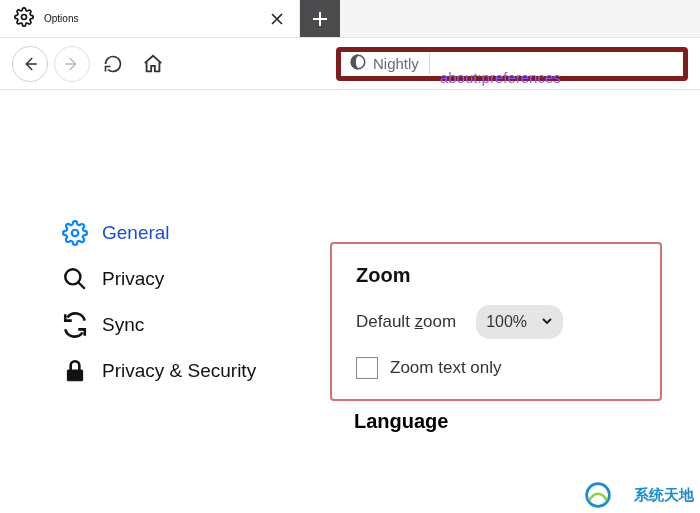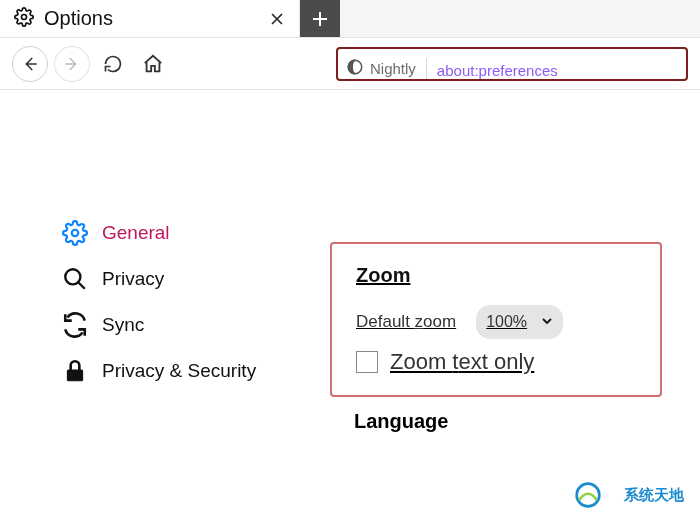--- a/index.html
+++ b/index.html
@@ -1,58 +1,58 @@
 <!DOCTYPE html>
 <html><head>
   <meta charset="utf-8">
   <style>
     * { box-sizing: border-box; margin: 0; padding: 0; }
     body { font-family: "Segoe UI", Arial, sans-serif; width: 700px; height: 513px; background: #fff; overflow: hidden; position: relative; }
 
     
     .tab-strip { height: 38px; background: #f5f5f6; display: flex; align-items: stretch; border-bottom: 1px solid #e5e5e5; }
     .tab { display: flex; align-items: center; gap: 10px; padding: 0 14px; background: #fff; border-right: 1px solid #e7e7e7; min-width: 300px; }
-    .tab-title { font-size: 20px; color: #111; }
+    .tab-title { font-size: 10px; color: #111; }
     .tab-close { width: 16px; height: 16px; display: flex; align-items: center; justify-content: center; cursor: pointer; color: #222; font-size: 14px; }
     .spacer { flex: 1; }
     .newtab { width: 40px; background: #4b4b4d; display: flex; align-items: center; justify-content: center; color: #fff; font-size: 22px; cursor: pointer; }
 
     
     .toolbar { height: 52px; display: flex; align-items: center; gap: 6px; padding: 0 12px; border-bottom: 1px solid #e5e5e5; background: #fff; }
     .nav-btn { width: 36px; height: 36px; border: 1px solid #d0d0d0; border-radius: 50%; display: flex; align-items: center; justify-content: center; background: #fff; cursor: pointer; color: #333; }
     .nav-btn.disabled { color: #bdbdbd; border-color: #e0e0e0; }
     .tool-icon { width: 34px; height: 34px; display: flex; align-items: center; justify-content: center; cursor: pointer; color: #444; }
 
-    .urlbar { flex: 1; height: 34px; border: 2px solid #7f1d1d; border-radius: 4px; display: flex; align-items: flex-end; padding: 0 8px; margin-left: 160px; background: #fff; }
+    .urlbar { flex: 1; height: 34px; border: 5px solid #7f1d1d; border-radius: 4px; display: flex; align-items: center; padding: 0 8px; margin-left: 160px; background: #fff; }
     .urlbar-identity { display: flex; align-items: center; gap: 6px; padding-right: 10px; margin-right: 10px; color: #6b6b6b; font-size: 15px; border-right: 1px solid #d9d9d9; }
     .url-input { border: none; outline: none; font-size: 15px; color: #8b5cf6; flex: 1; background: transparent; margin-top: 28px; }
 
     
     .content { display: flex; position: absolute; top: 90px; bottom: 0; left: 0; right: 0; }
 
     .sidebar { width: 330px; padding: 120px 0 0 54px; }
     .side-item { display: flex; align-items: center; gap: 14px; padding: 10px 8px; font-size: 19px; color: #111; cursor: pointer; border-radius: 4px; }
-    .side-item.selected { color: #be185d; }
+    .side-item.selected { color: #1d4ed8; }
     .side-item svg { width: 26px; height: 26px; flex-shrink: 0; }
     .side-item.selected svg { stroke: #0a84ff; fill: none; }
 
     
     .main { flex: 1; position: relative; }
-    .zoom-card { position: absolute; top: 152px; left: 0; width: 332px; border: 2px solid #d17070; border-radius: 4px; padding: 20px 24px 20px 24px; text-decoration: underline; }
+    .zoom-card { position: absolute; top: 152px; left: 0; width: 332px; border: 2px solid #d17070; border-radius: 4px; padding: 20px 24px 20px 24px; }
     .zoom-title { font-weight: 600; font-size: 20px; color: #111; margin-bottom: 18px; }
-    .zoom-row { display: flex; align-items: center; gap: 20px; font-size: 17px; color: #333; margin-bottom: 10px; }
+    .zoom-row { display: flex; align-items: center; gap: 20px; font-size: 17px; color: #333; margin-bottom: 18px; }
     .zoom-row .und { text-decoration: underline; }
     .select { background: #e5e5e5; height: 34px; padding: 0 10px; display: flex; align-items: center; gap: 14px; cursor: pointer; font-size: 16px; border-radius: 14px; }
     .select svg { width: 12px; height: 12px; }
-    .check-row { display: flex; align-items: center; gap: 12px; font-size: 22px; color: #333; }
+    .check-row { display: flex; align-items: center; gap: 12px; font-size: 17px; color: #333; }
     .checkbox { width: 22px; height: 22px; border: 1px solid #888; background: #fff; cursor: pointer; }
     .lang-title { position: absolute; top: 320px; left: 24px; font-weight: 600; font-size: 20px; color: #000000; }
 
     
-    .watermark { position: absolute; right: 16px; bottom: 4px; display: flex; align-items: center; gap: 22px; font-size: 15px; color: #1a8ccf; font-weight: 600; }
+    .watermark { position: absolute; right: 6px; bottom: 4px; display: flex; align-items: center; gap: 22px; font-size: 15px; color: #1a8ccf; font-weight: 600; }
     .wm-icon { width: 28px; height: 28px; }
   </style>
 </head>
 <body>
 
 <div class="tab-strip">
   <div class="tab">
     <span>
       <svg width="20" height="20" viewBox="0 0 24 24" fill="none" stroke="#111" stroke-width="2">
         <circle cx="12" cy="12" r="3"></circle>

